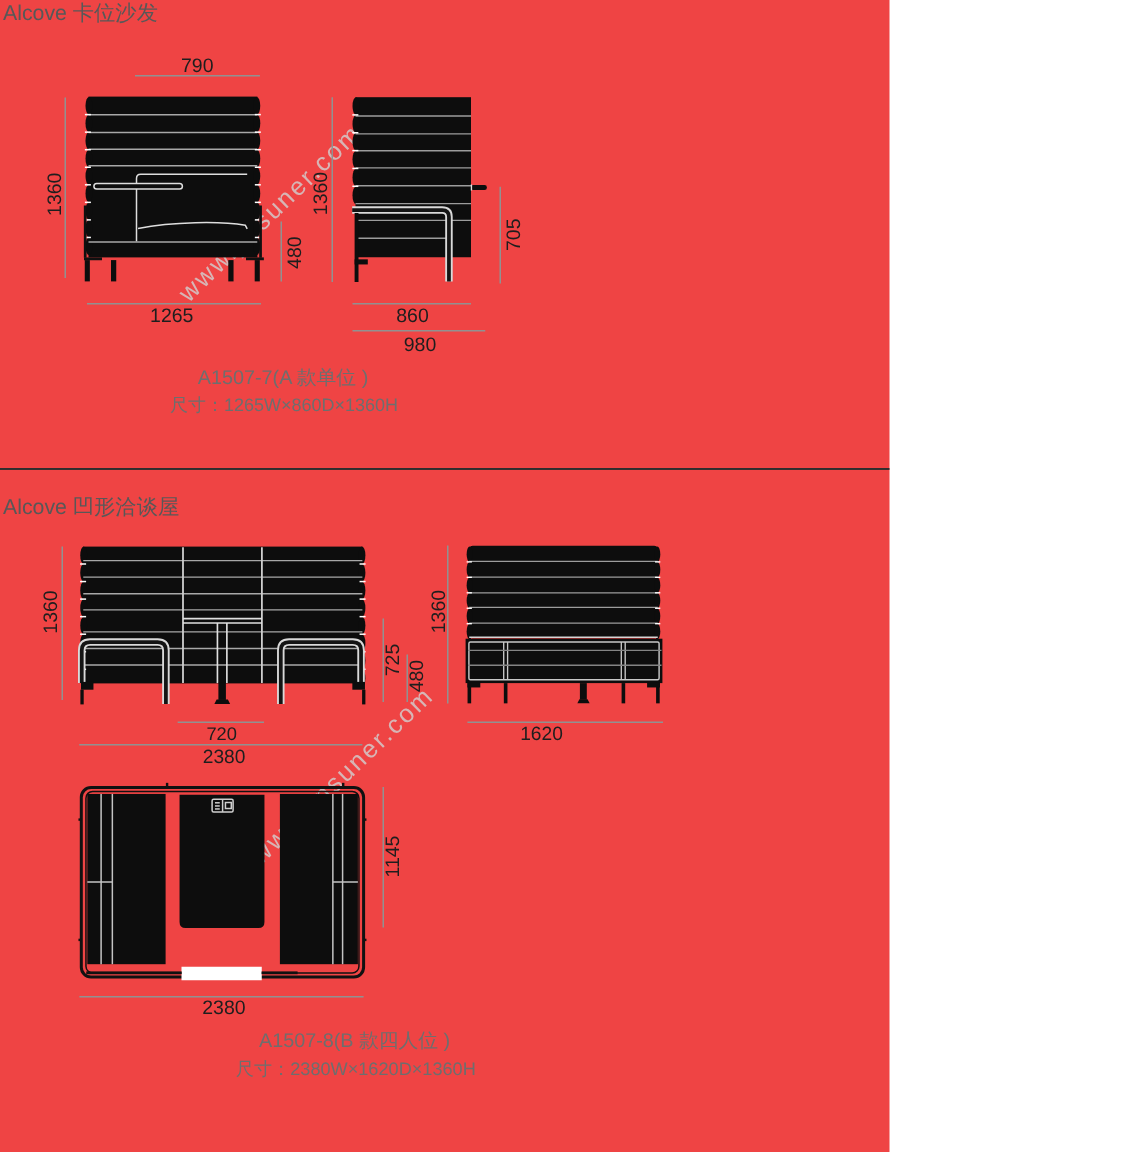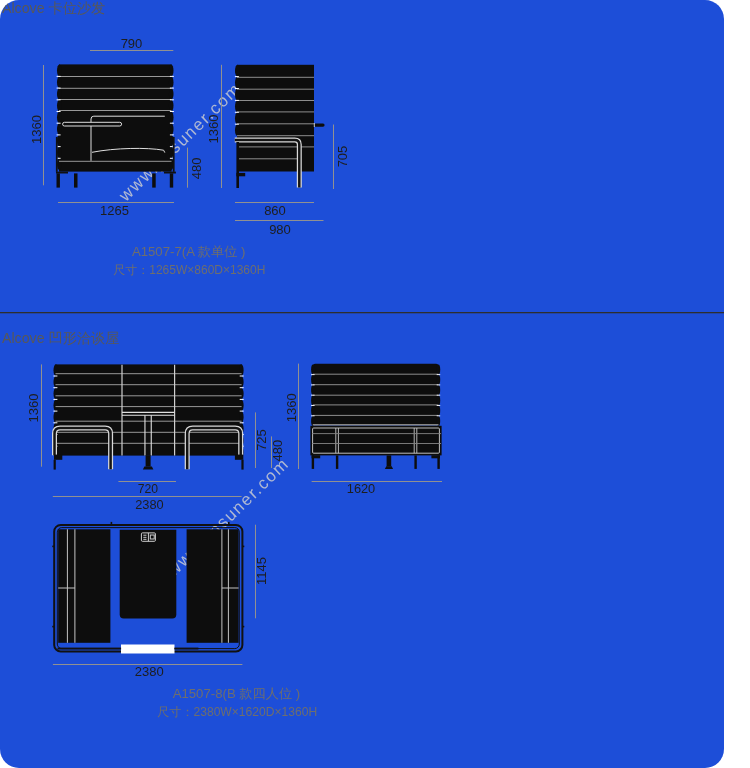--- a/index.html
+++ b/index.html
@@ -1,16 +1,16 @@
 <!DOCTYPE html>
 <html><head>
 <meta charset="utf-8">
 <style>
 html,body{margin:0;padding:0;background:#ffffff;}
-#page{position:relative;width:724px;height:768px;background:#1d4ed8;overflow:hidden;border-radius:19px;}
+#page{position:relative;width:593px;height:768px;background:#ef4444;overflow:hidden;}
 svg text{font-family:"Liberation Sans",sans-serif;}
 </style>
 </head>
 <body>
 <div id="page">
 <svg width="750" height="768" viewBox="0 0 750 768">
 
 <text x="2" y="13.2" font-size="14.2" fill="#585858">Alcove 卡位沙发</text>
 
 <g opacity="0.8">

